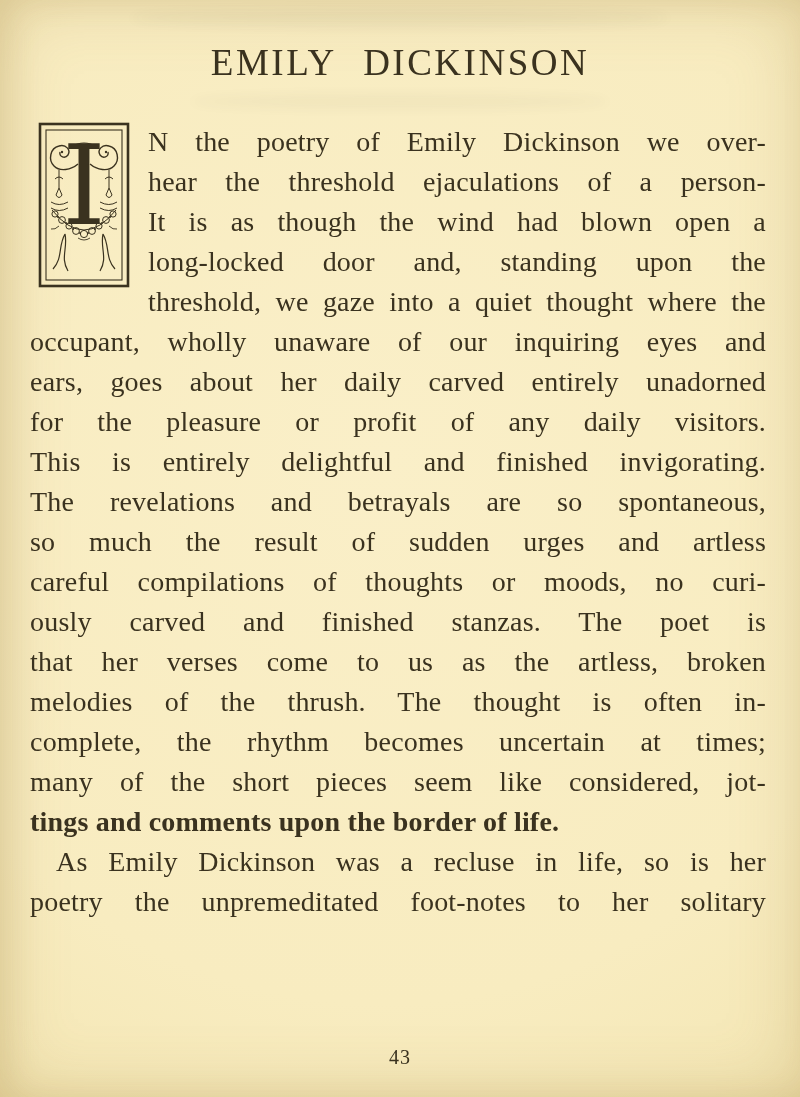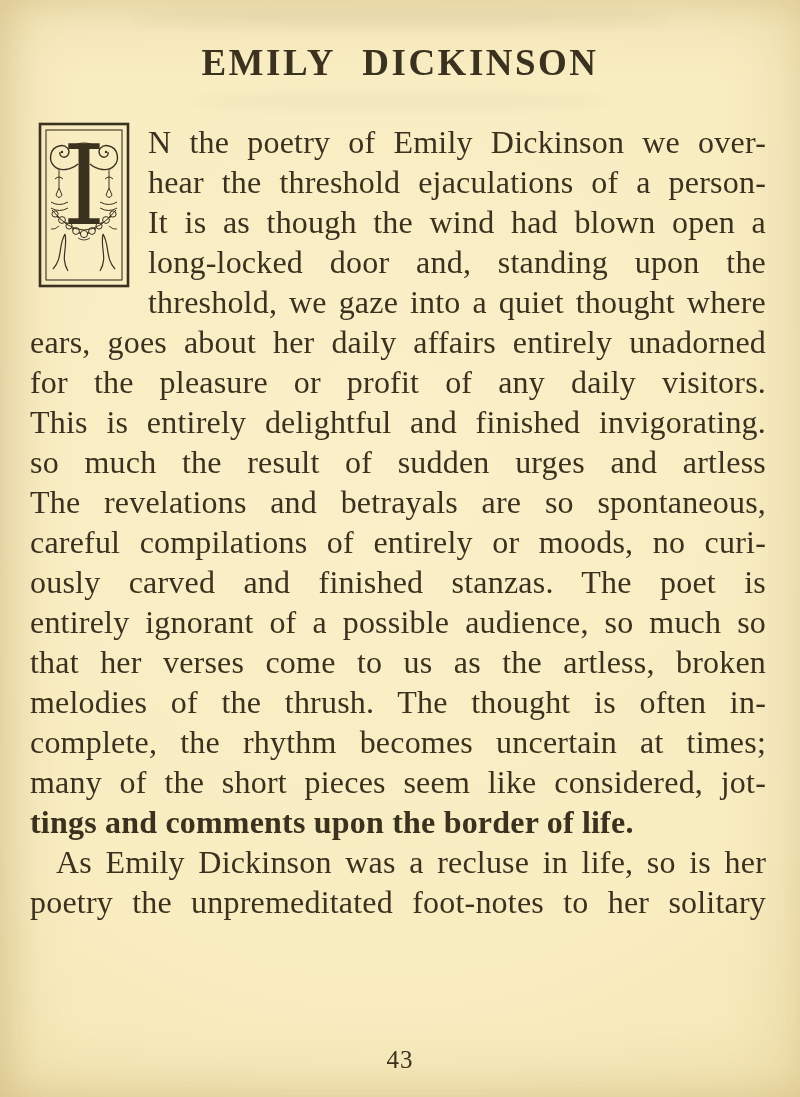--- a/index.html
+++ b/index.html
@@ -9,32 +9,32 @@
       #faefc8 0%, var(--paper,#f8ecc0) 55%, #f0e1a8 100%);
     box-shadow:inset 0 0 70px rgba(150,115,45,.22), inset 12px 0 30px rgba(150,115,45,.12);
     font-family:"Liberation Serif", serif;
     color:var(--ink,#3a321f);
   }
   .ghost{position:absolute;background:var(--ink,#3a321f);opacity:.04;filter:blur(6px);border-radius:50%;}
   .g1{left:130px;top:8px;width:540px;height:20px;}
   .g2{left:190px;top:94px;width:420px;height:15px;}
   .title{
     position:absolute;top:41px;left:0;right:0;margin:0;text-align:center;
-    font-weight:700;font-size:37px;letter-spacing:2.5px;word-spacing:16px;
+    font-weight:400;font-size:37px;letter-spacing:2.5px;word-spacing:16px;
   }
   .body-text{position:absolute;left:30px;top:122px;width:736px;}
   .initial-box{float:left;width:92px;height:166px;margin:0 18px 6px 8px;}
   .initial-box svg{display:block;color:var(--ink,#3a321f);}
   .ln{
-    height:40px;line-height:40px;font-size:32px;letter-spacing:.2px;
+    height:40px;line-height:40px;font-size:28px;letter-spacing:.2px;
     text-align:justify;text-align-last:justify;overflow:hidden;
   }
   .ln.para-end{text-align-last:left;font-weight:bold;}
   .ln.para-indent{text-indent:26px;}
-  .folio{position:absolute;top:1046px;left:0;right:0;text-align:center;font-size:25px;letter-spacing:1px;}
+  .folio{position:absolute;top:1046px;left:0;right:0;text-align:center;font-size:20px;letter-spacing:1px;}
 </style>
 </head>
 <body>
 
 <div class="page">
 
   <div class="ghost g1"></div>
   <div class="ghost g2"></div>
 
   <h1 class="title">EMILY DICKINSON</h1>
@@ -85,28 +85,28 @@
         </g>
         <text x="46" y="102" text-anchor="middle" font-size="110" font-family="'DejaVu Serif', serif" fill="currentColor">I</text>
       </svg>
     </div>
 
     <div class="ln">N the poetry of Emily Dickinson we over-</div>
     <div class="ln">hear the threshold ejaculations of a person-</div>
     <div class="ln">It is as though the wind had blown open a</div>
     <div class="ln">long-locked door and, standing upon the</div>
     <div class="ln">threshold, we gaze into a quiet thought where the</div>
-    <div class="ln">ears, goes about her daily affairs entirely unadorned</div>
+    <div class="ln">occupant, wholly unaware of our inquiring eyes and</div>
+    <div class="ln">ears, goes about her daily carved entirely unadorned</div>
     <div class="ln">for the pleasure or profit of any daily visitors.</div>
     <div class="ln">This is entirely delightful and finished invigorating.</div>
+    <div class="ln">The revelations and betrayals are so spontaneous,</div>
     <div class="ln">so much the result of sudden urges and artless</div>
-    <div class="ln">The revelations and betrayals are so spontaneous,</div>
-    <div class="ln">careful compilations of entirely or moods, no curi-</div>
+    <div class="ln">careful compilations of thoughts or moods, no curi-</div>
     <div class="ln">ously carved and finished stanzas. The poet is</div>
-    <div class="ln">entirely ignorant of a possible audience, so much so</div>
     <div class="ln">that her verses come to us as the artless, broken</div>
     <div class="ln">melodies of the thrush. The thought is often in-</div>
     <div class="ln">complete, the rhythm becomes uncertain at times;</div>
     <div class="ln">many of the short pieces seem like considered, jot-</div>
     <div class="ln para-end">tings and comments upon the border of life.</div>
     <div class="ln para-indent">As Emily Dickinson was a recluse in life, so is her</div>
     <div class="ln">poetry the unpremeditated foot-notes to her solitary</div>
   </div>
 
   <div class="folio">43</div>

